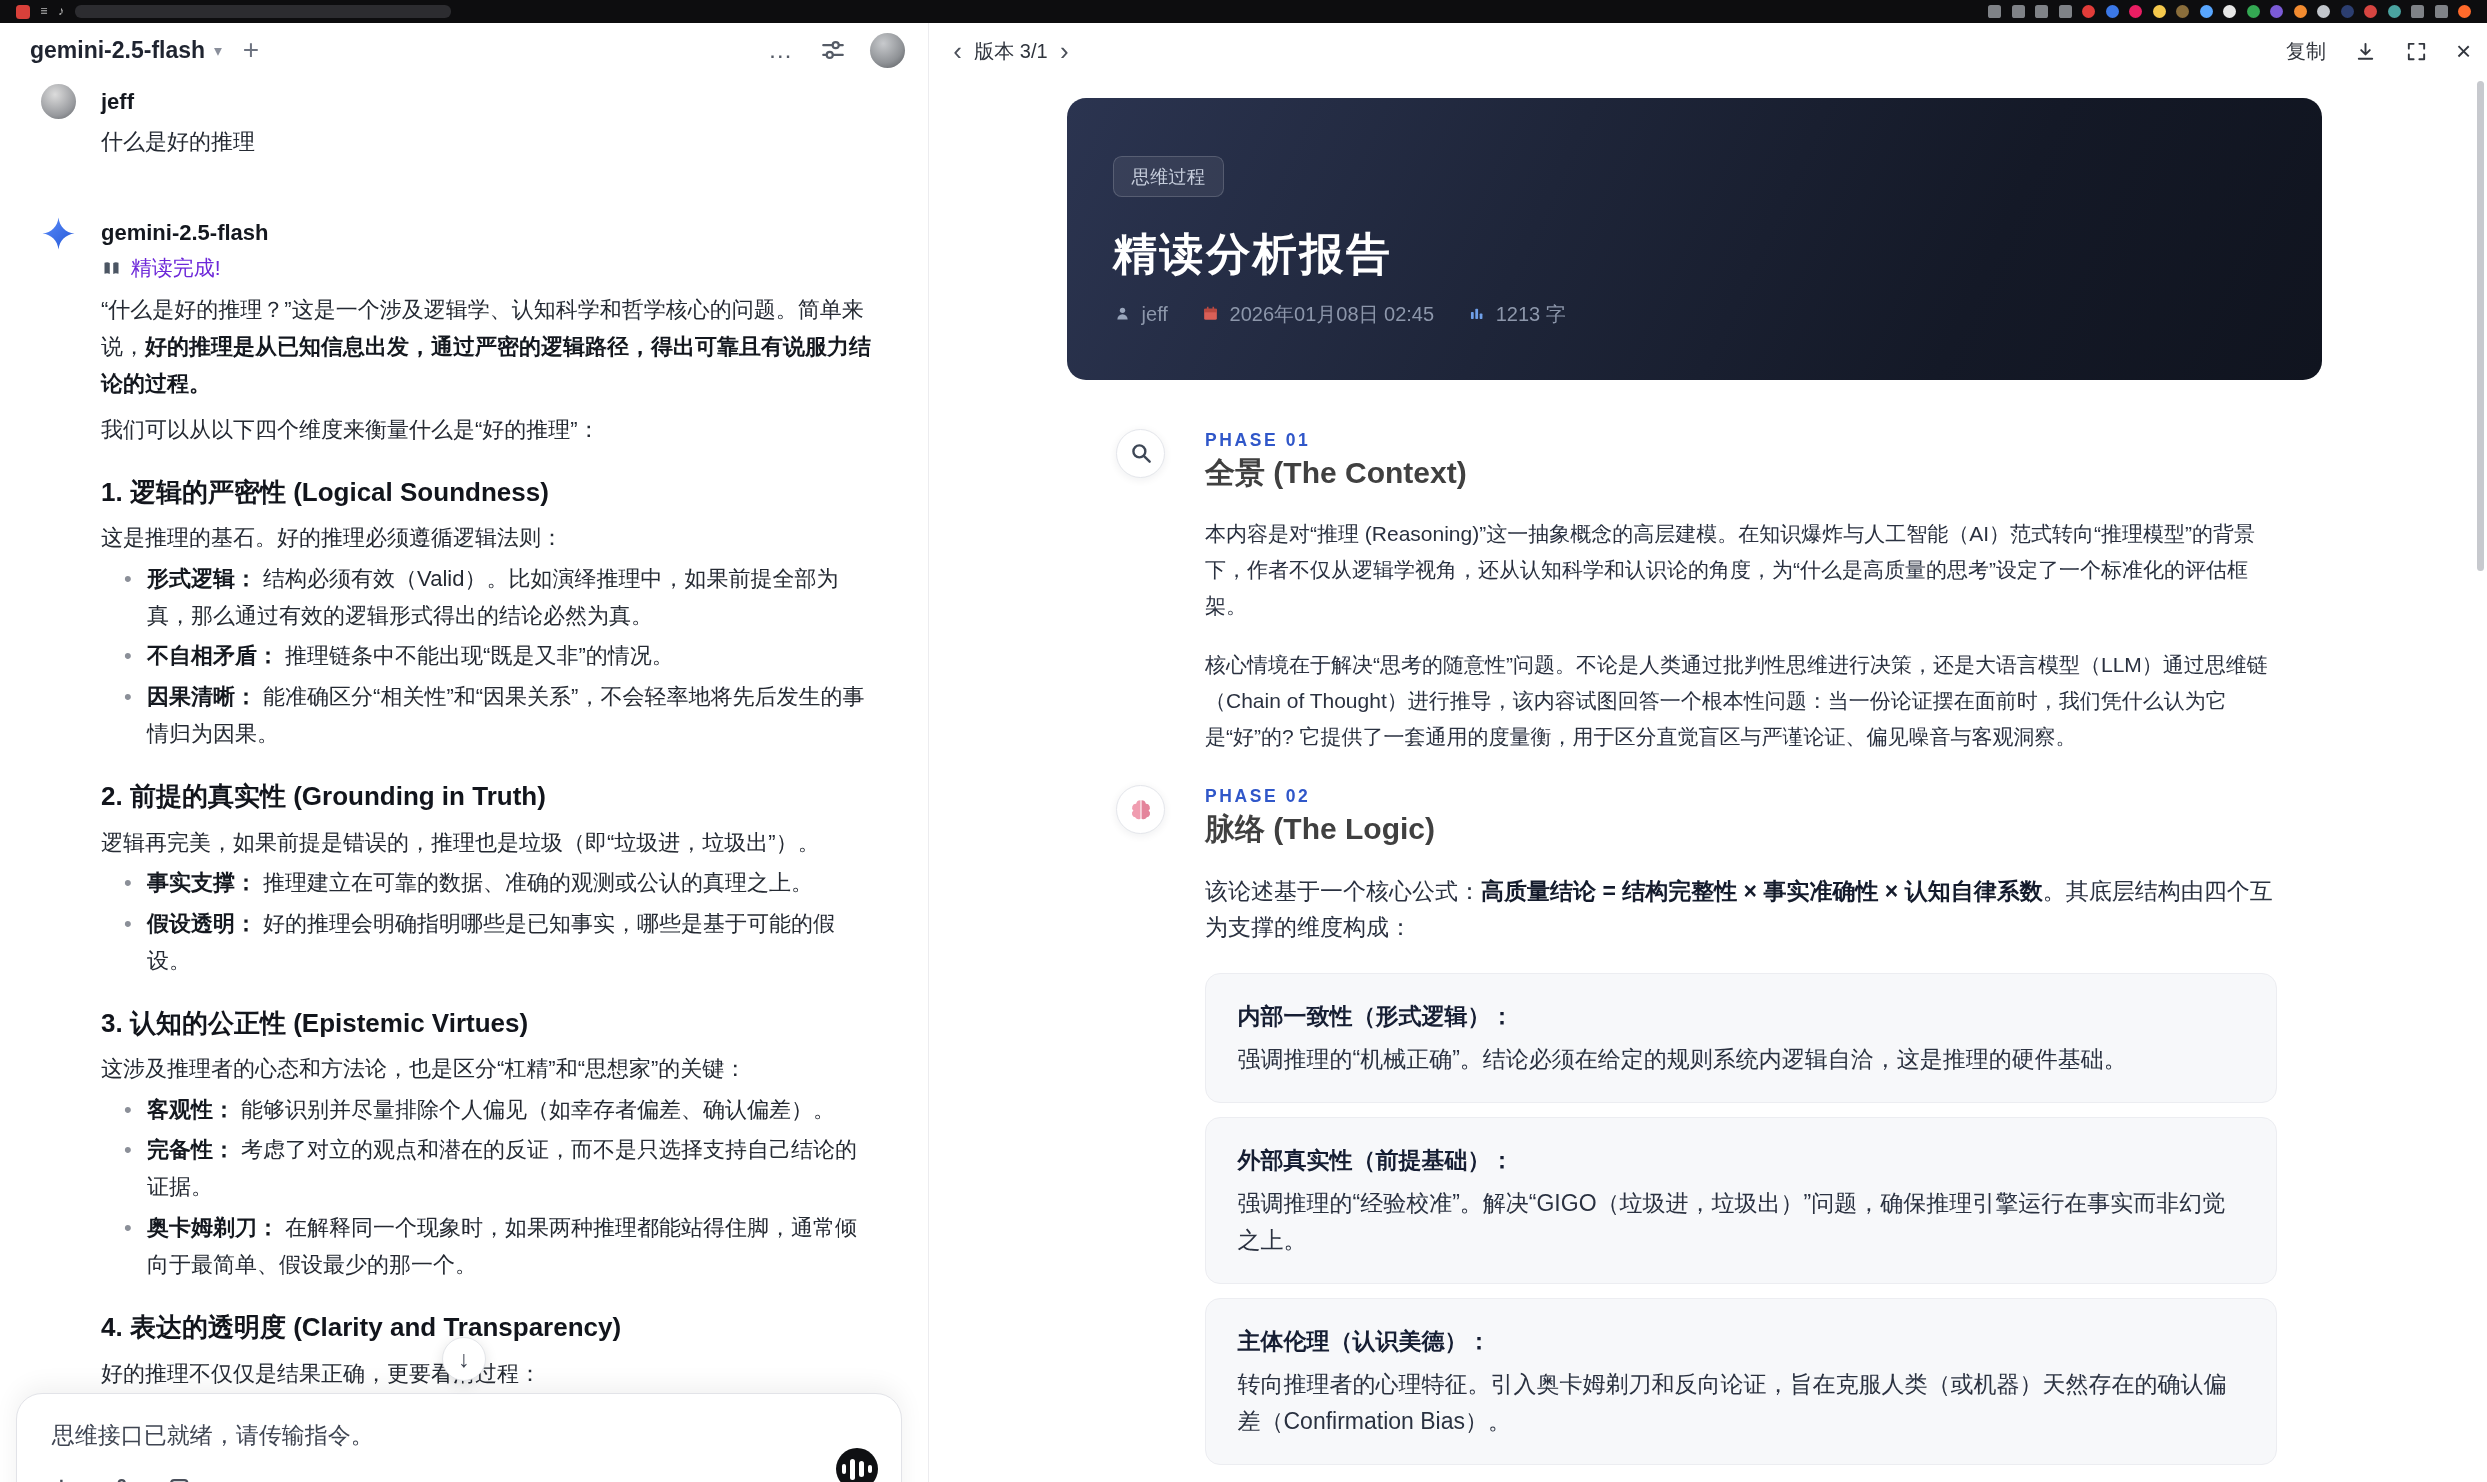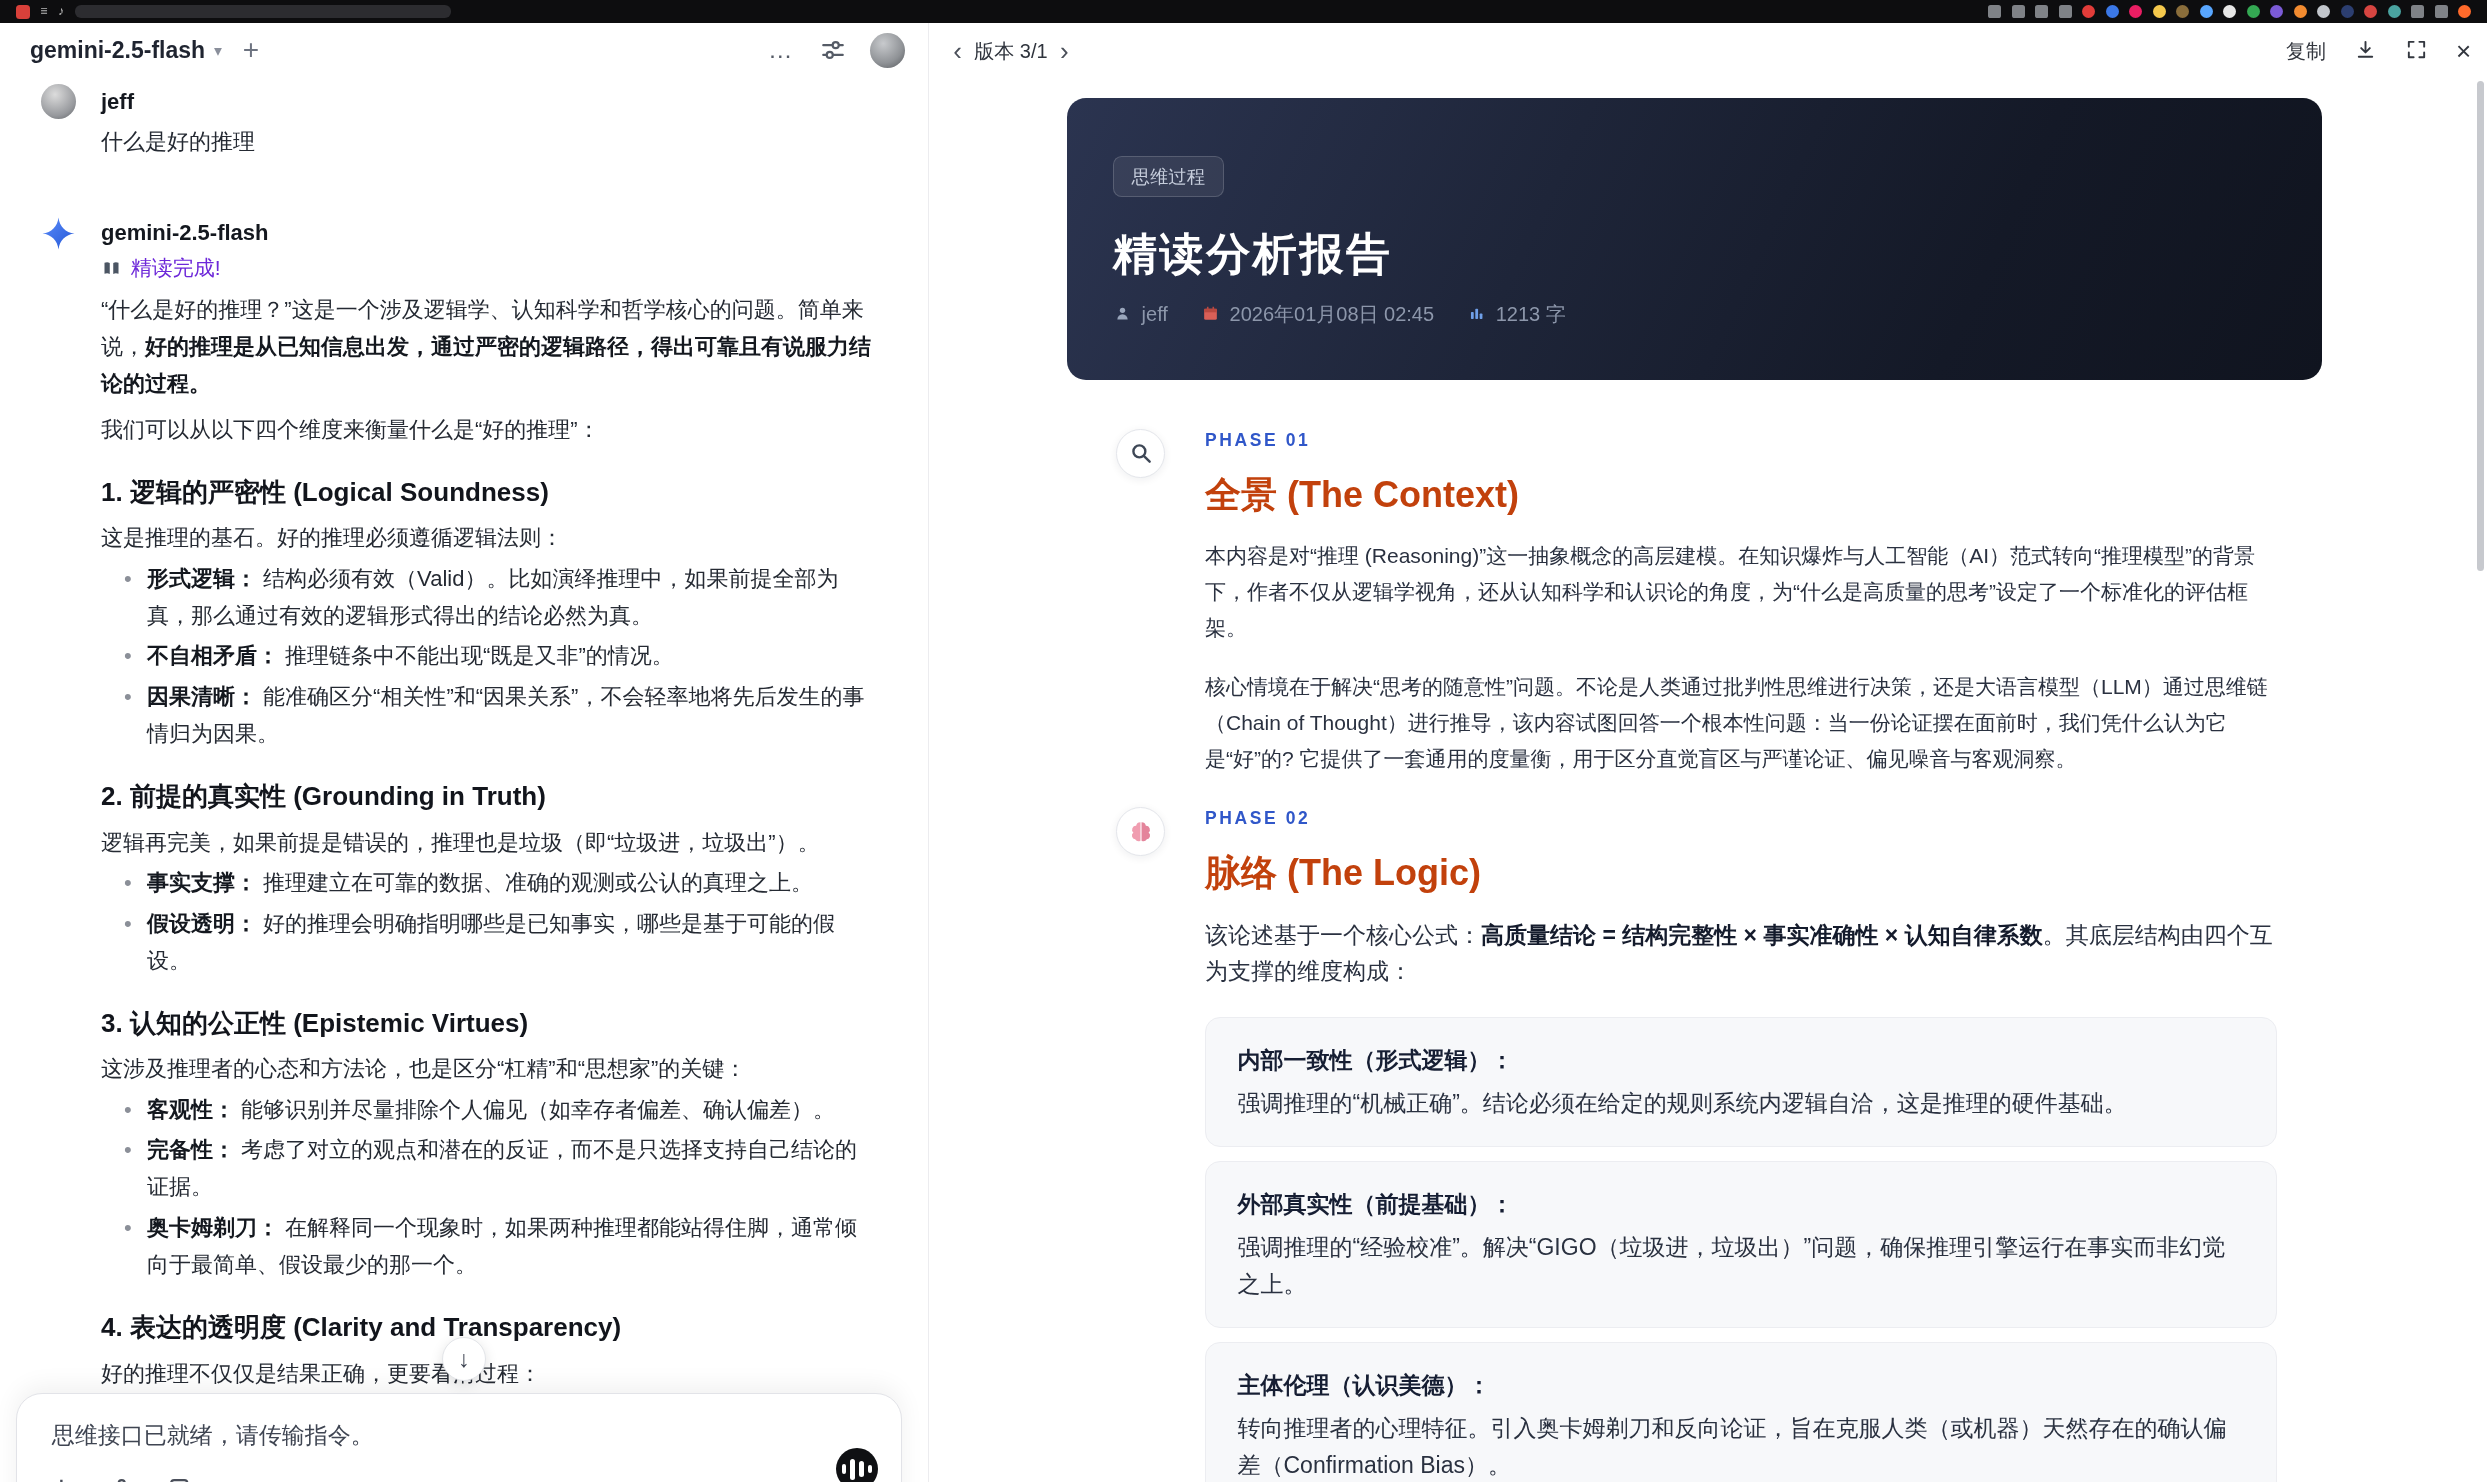--- a/index.html
+++ b/index.html
@@ -69,21 +69,21 @@
   .wave-bar { width:4.4px; border-radius:2.6px; background:#fff; display:inline-block; }
   .b1{height:10.5px;} .b2{height:21px;} .b3{height:15.8px;} .b4{height:7.9px;}
 
   
   .artifact-panel { flex:1; min-width:0; position:relative; overflow:hidden;
     display:flex; flex-direction:column; background:#fff; border-left:0.9px solid #ececef; }
   .artifact-toolbar { flex:none; height:56px; display:flex; align-items:center; padding:0 15.8px 0 19px; }
   .nav-chev { font-size:26px; color:#4a4f59; line-height:1; padding:0 5.3px; cursor:pointer; }
   .version-label { font-size:20px; color:#2f343d; margin:0 7px; }
   .toolbar-spacer { flex:1; }
-  .artifact-actions { display:flex; align-items:flex-start; gap:28px; }
+  .artifact-actions { display:flex; align-items:center; gap:28px; }
   .copy-label { font-size:20px; color:#33373f; cursor:pointer; }
   .close-x { font-size:26px; color:#33373f; line-height:1; cursor:pointer; }
 
   .artifact-scroll { flex:1; min-height:0; overflow:hidden; padding:19px 165px 0 138px; }
 
   .hero { border-radius:19px; padding:58px 46px 53px; color:#fff;
     background:linear-gradient(115deg, #2b3450 0%, #1e2539 38%, #141927 72%, #10141f 100%); }
   .hero-badge { display:inline-block; padding:7px 17.5px; border-radius:8.8px; font-size:18.4px; color:#c6cddc;
     background:rgba(255,255,255,.07); border:0.9px solid rgba(255,255,255,.16); }
   .hero-title { margin-top:31.5px; font-size:44px; font-weight:700; letter-spacing:2.6px; color:#fff; line-height:49px; }
@@ -91,21 +91,21 @@
   .meta-item { display:flex; align-items:center; gap:9.6px; }
   .meta-item svg { display:block; }
 
   .phase { display:flex; margin:49px 0 0 49px; }
   .phase.second { margin-top:30px; }
   .phase-icon { width:49px; height:49px; border-radius:50%; flex:none; margin-right:40px;
     background:#fff; border:0.9px solid #e4e6eb; box-shadow:0 1.8px 8.8px rgba(20,25,40,.07);
     display:flex; align-items:center; justify-content:center; }
   .phase-body { flex:1; min-width:0; max-width:1072px; }
   .phase-label { font-size:17.5px; font-weight:700; letter-spacing:2.6px; color:#3057c9; line-height:23px; }
-  .phase-title { margin-top:23px; font-size:36px; font-weight:700; color:#c2410c; line-height:40px; }
+  .phase-title { margin-top:1px; font-size:30px; font-weight:700; color:#404040; line-height:40px; }
   .art-p { margin-top:23px; font-size:21px; line-height:36px; color:#2a3140; }
   .intro { margin-top:24.5px; font-size:23px; line-height:36px; color:#2a3140; }
   .intro strong { font-weight:700; color:#141b2c; }
   .cards { margin-top:28px; display:flex; flex-direction:column; gap:14px; }
   .dim-card { background:#f7f8fa; border:0.9px solid #ecedf1; border-radius:15px; padding:24.5px 31.5px; }
   .dim-title { font-size:23px; font-weight:700; color:#161e33; line-height:35px; }
   .dim-body { margin-top:7px; font-size:23px; line-height:37px; color:#2a3140; }
 
   .scrollbar-thumb { position:absolute; top:58px; right:2.6px; width:7.9px; height:490px;
     border-radius:4.4px; background:#c7c9ce; }

